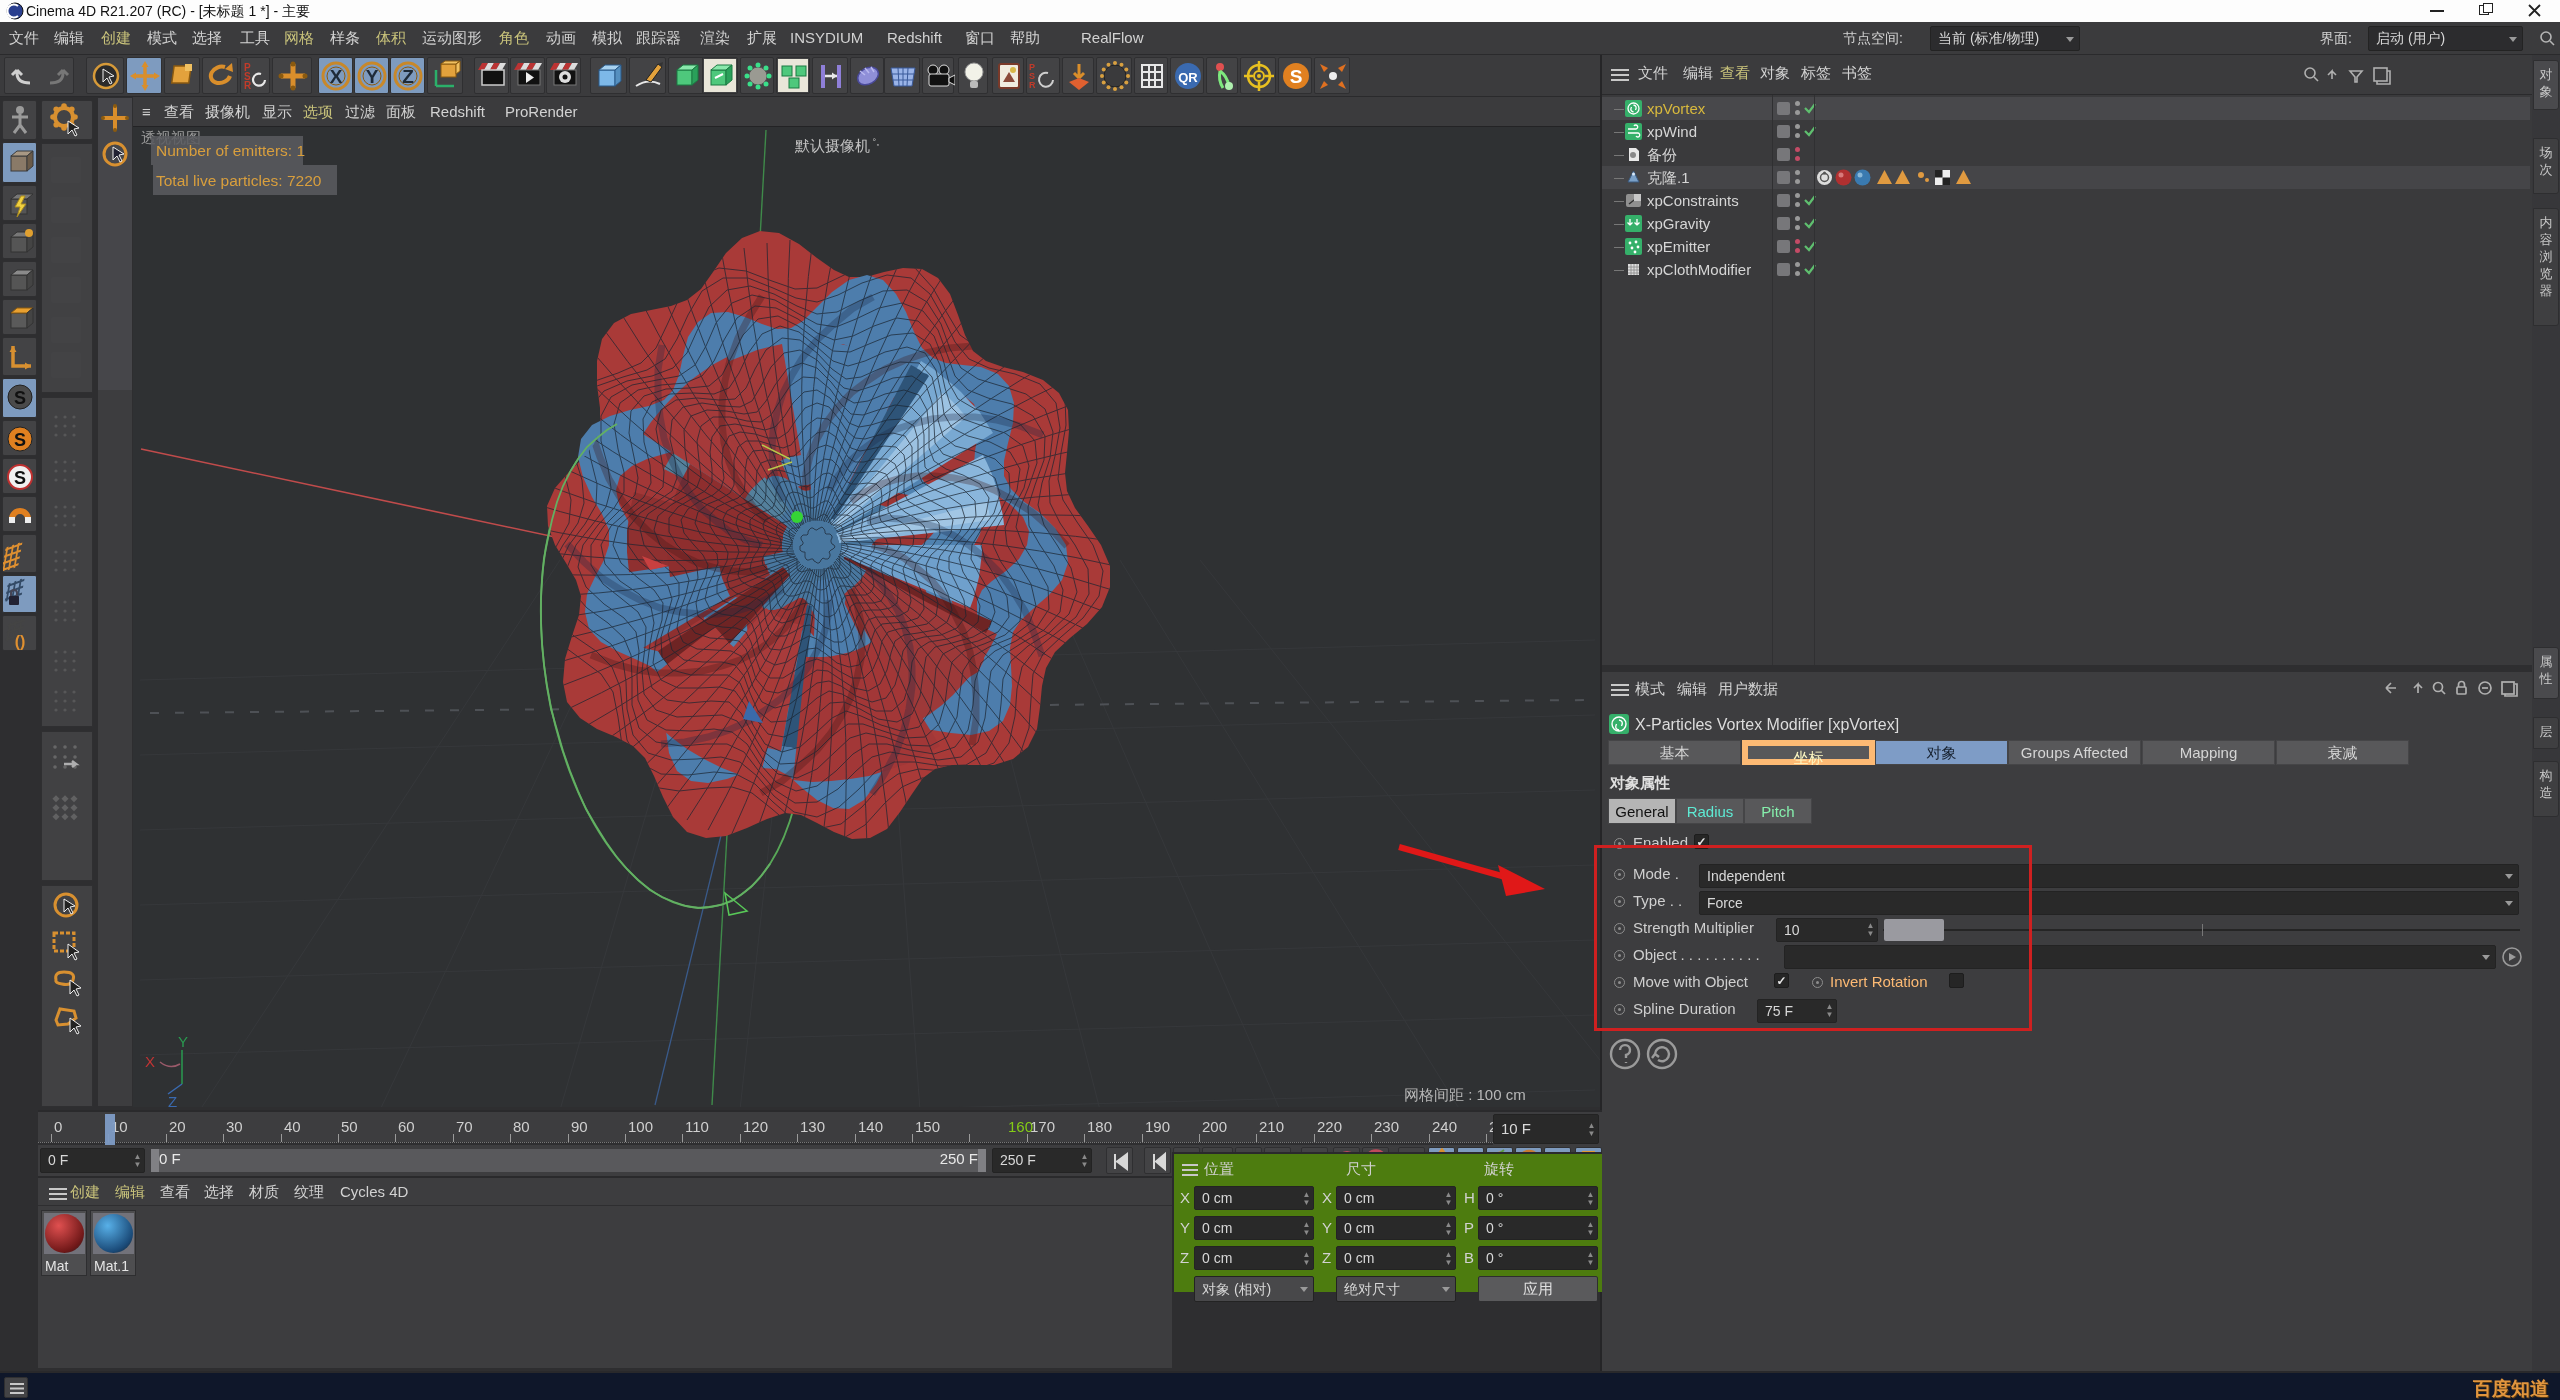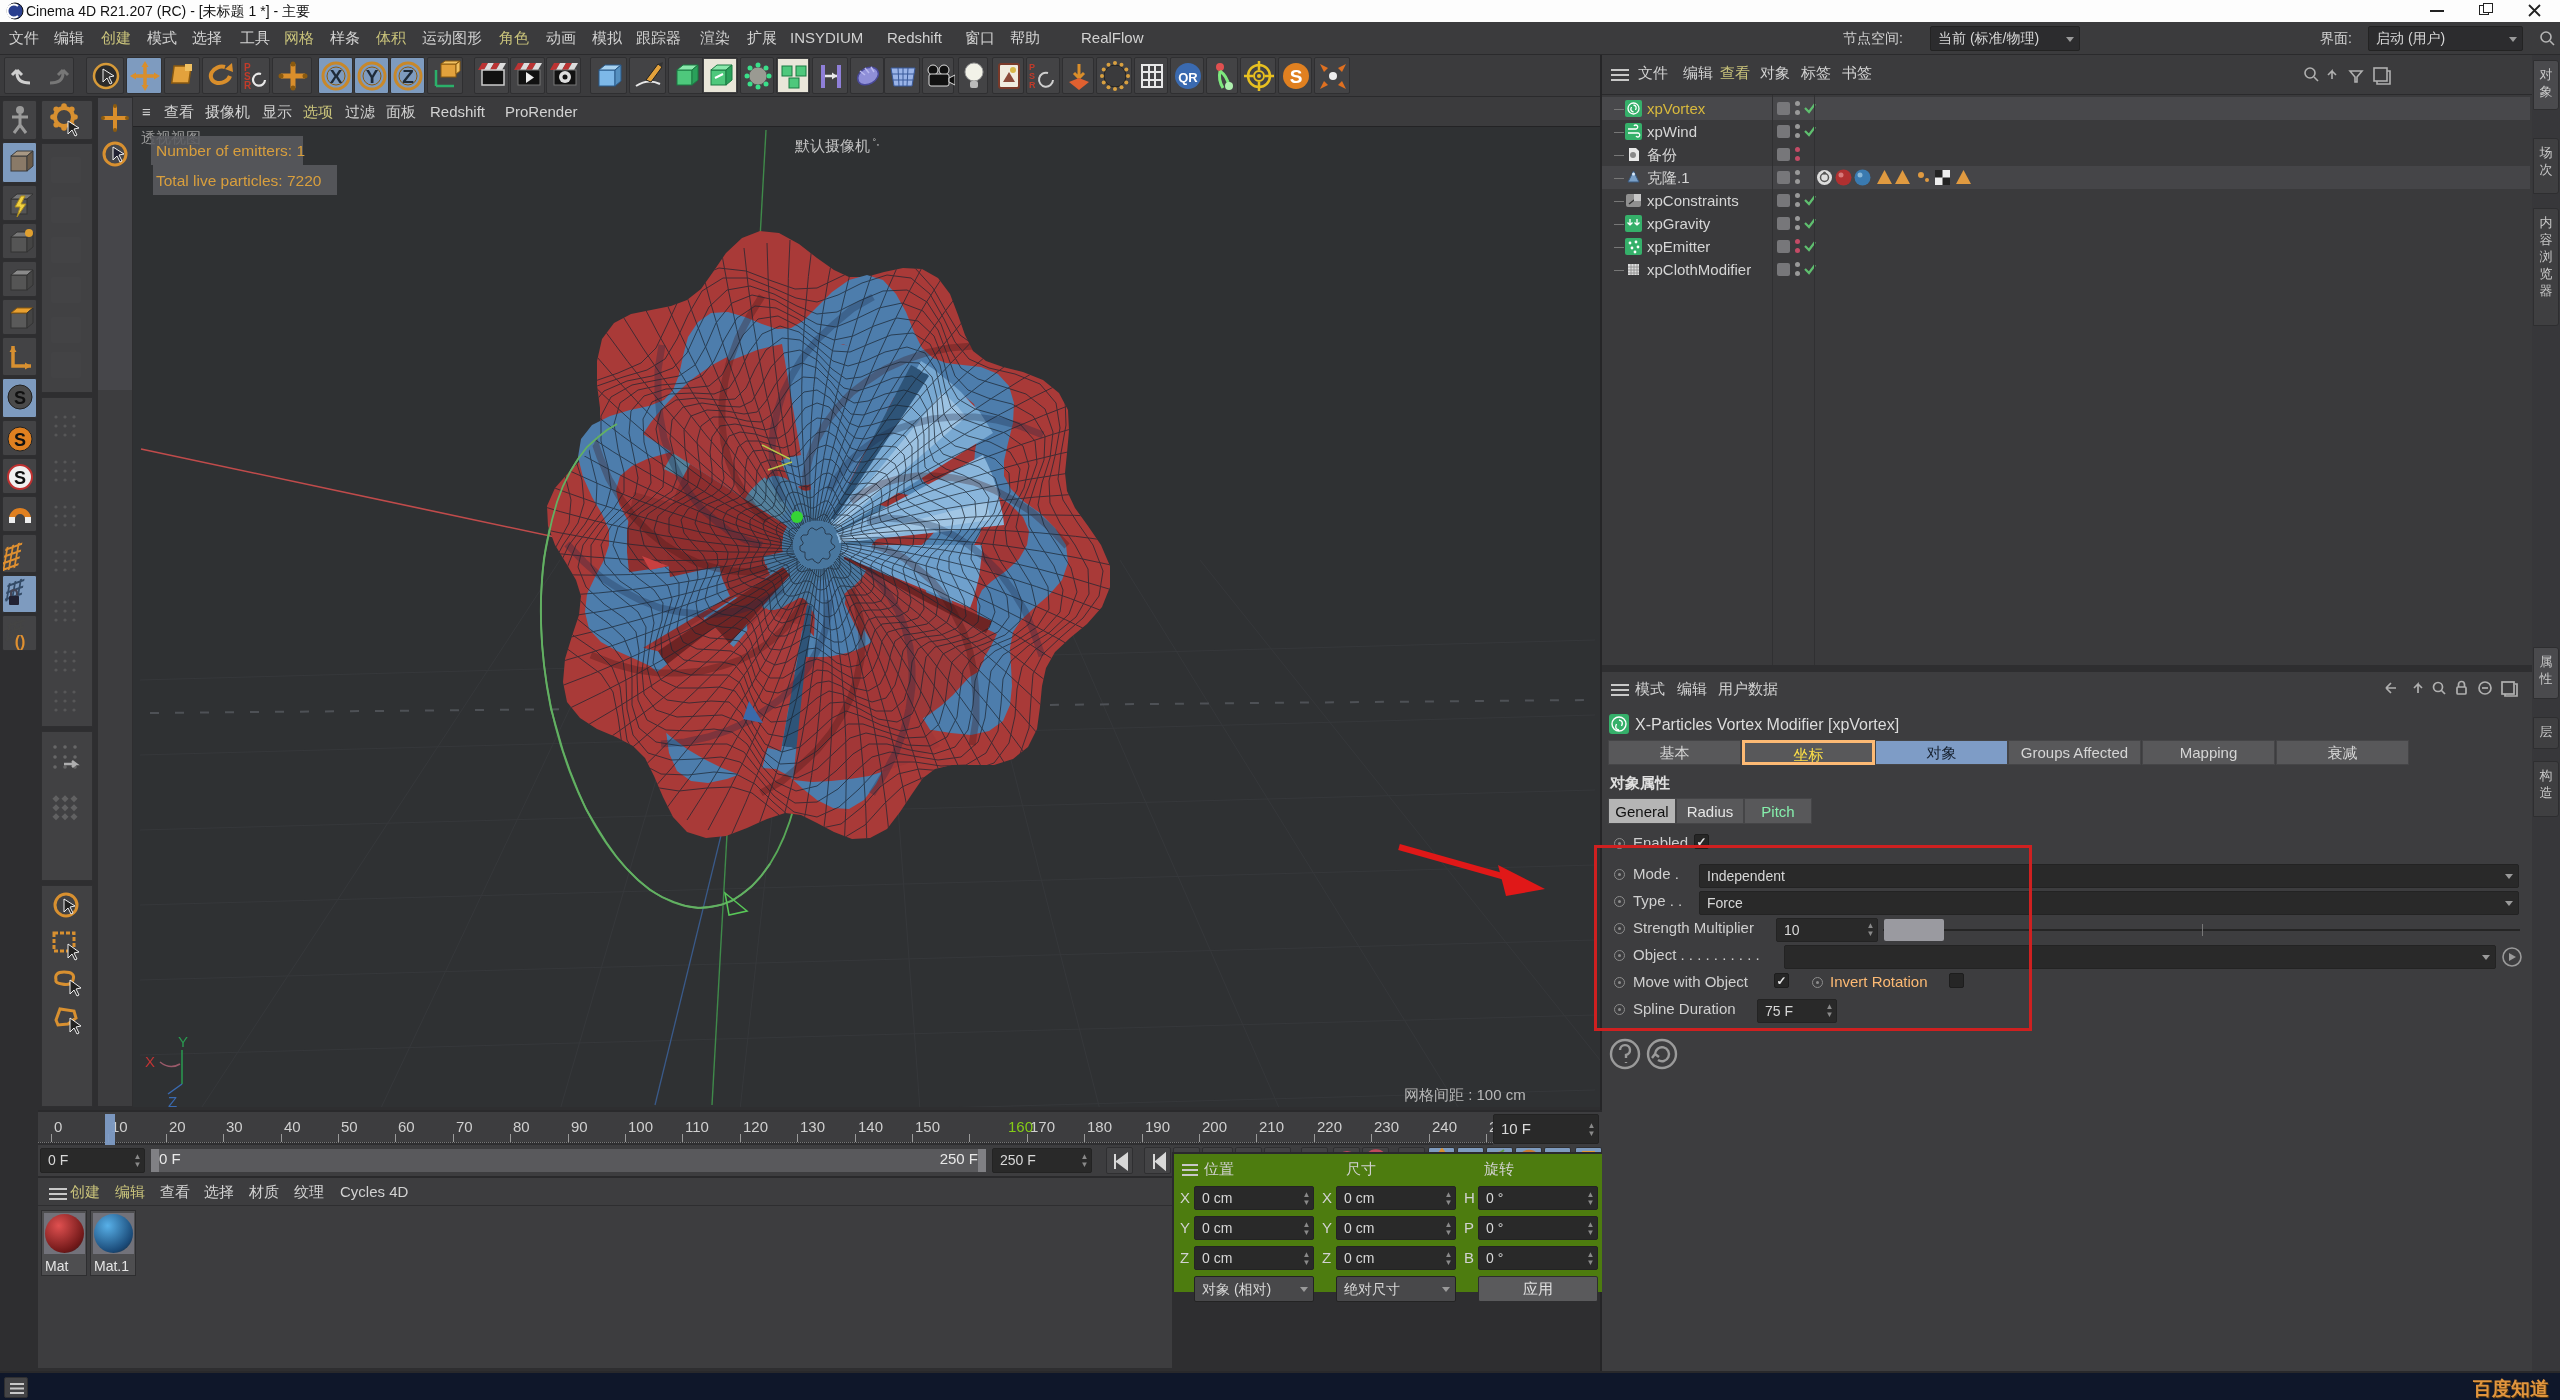--- a/index.html
+++ b/index.html
@@ -1075,28 +1075,28 @@
         <rect x="120" y="2" width="12" height="12"></rect>
         <path d="M123 14 v2 h12 v-12 h-2"></path>
       </g>
     </svg>
     <svg width="20" height="20" style="left:7px;top:42px">
       <rect width="20" height="20" rx="3" fill="#35b06a"></rect>
       <path d="M10 3 a7 7 0 0 1 0 14 a7 7 0 0 1 0 -14 M10 6 q5 1 2.5 6 M10 16 q-5 -1 -2.5 -6" stroke="#fff" stroke-width="1.4" fill="none"></path>
     </svg>
     <div class="txt" style="left:33px;top:44px;font-size:16px;color:#dcdcdc">X-Particles Vortex Modifier [xpVortex]</div>
     <div class="abs" style="left:6px;top:68px;width:133px;height:25px;background:#58585a;border:1px solid #454547;color:#d5d5d5;font-size:15px;text-align:center;line-height:24px">基本</div>
-    <div class="abs" style="left:140px;top:68px;width:133px;height:25px;background:#58585a;border:3px solid #fdba74;color:#fde047;font-size:15px;text-align:center;line-height:24px">坐标</div>
+    <div class="abs" style="left:140px;top:68px;width:133px;height:25px;background:#58585a;border:6px solid #fdba74;color:#fef9c3;font-size:15px;text-align:center;line-height:24px">坐标</div>
     <div class="abs" style="left:273px;top:68px;width:133px;height:25px;background:#7e9cc6;border:1px solid #454547;color:#16202e;font-size:15px;text-align:center;line-height:24px">对象</div>
     <div class="abs" style="left:406px;top:68px;width:133px;height:25px;background:#58585a;border:1px solid #454547;color:#d5d5d5;font-size:15px;text-align:center;line-height:24px">Groups Affected</div>
     <div class="abs" style="left:540px;top:68px;width:133px;height:25px;background:#58585a;border:1px solid #454547;color:#d5d5d5;font-size:15px;text-align:center;line-height:24px">Mapping</div>
     <div class="abs" style="left:674px;top:68px;width:133px;height:25px;background:#58585a;border:1px solid #454547;color:#d5d5d5;font-size:15px;text-align:center;line-height:24px">衰减</div>
     <div class="txt" style="left:8px;top:102px;font-weight:bold;color:#e0e0e0">对象属性</div>
     <div class="abs" style="left:6px;top:126px;width:68px;height:26px;background:#b5b5b5;color:#111;font-size:15px;text-align:center;line-height:25px;border:1px solid #454547">General</div>
-    <div class="abs" style="left:74px;top:126px;width:68px;height:26px;background:#58585a;color:#e5e5e5;font-size:15px;text-align:center;line-height:25px;border:1px solid #454547">Radius</div>
+    <div class="abs" style="left:74px;top:126px;width:68px;height:26px;background:#58585a;color:#5eead4;font-size:15px;text-align:center;line-height:25px;border:1px solid #454547">Radius</div>
     <div class="abs" style="left:142px;top:126px;width:68px;height:26px;background:#58585a;color:#86efac;font-size:15px;text-align:center;line-height:25px;border:1px solid #454547">Pitch</div>
     <div class="bullet" style="left:12px;top:166px"></div>
     <div class="txt" style="left:31px;top:162px;font-size:15px;color:#cfcfcf">Enabled</div>
     <div class="chk" style="left:92px;top:162px">✓</div>
     <div class="bullet" style="left:12px;top:197px"></div>
     <div class="txt" style="left:31px;top:193px;font-size:15px;color:#cfcfcf">Mode .</div>
     <div class="fld" style="left:97px;top:192px;width:820px;height:24px">Independent<div class="chev" style="top:9px"></div></div>
     <div class="bullet" style="left:12px;top:224px"></div>
     <div class="txt" style="left:31px;top:220px;font-size:15px;color:#cfcfcf">Type . .</div>
     <div class="fld" style="left:97px;top:219px;width:820px;height:24px">Force<div class="chev" style="top:9px"></div></div>

